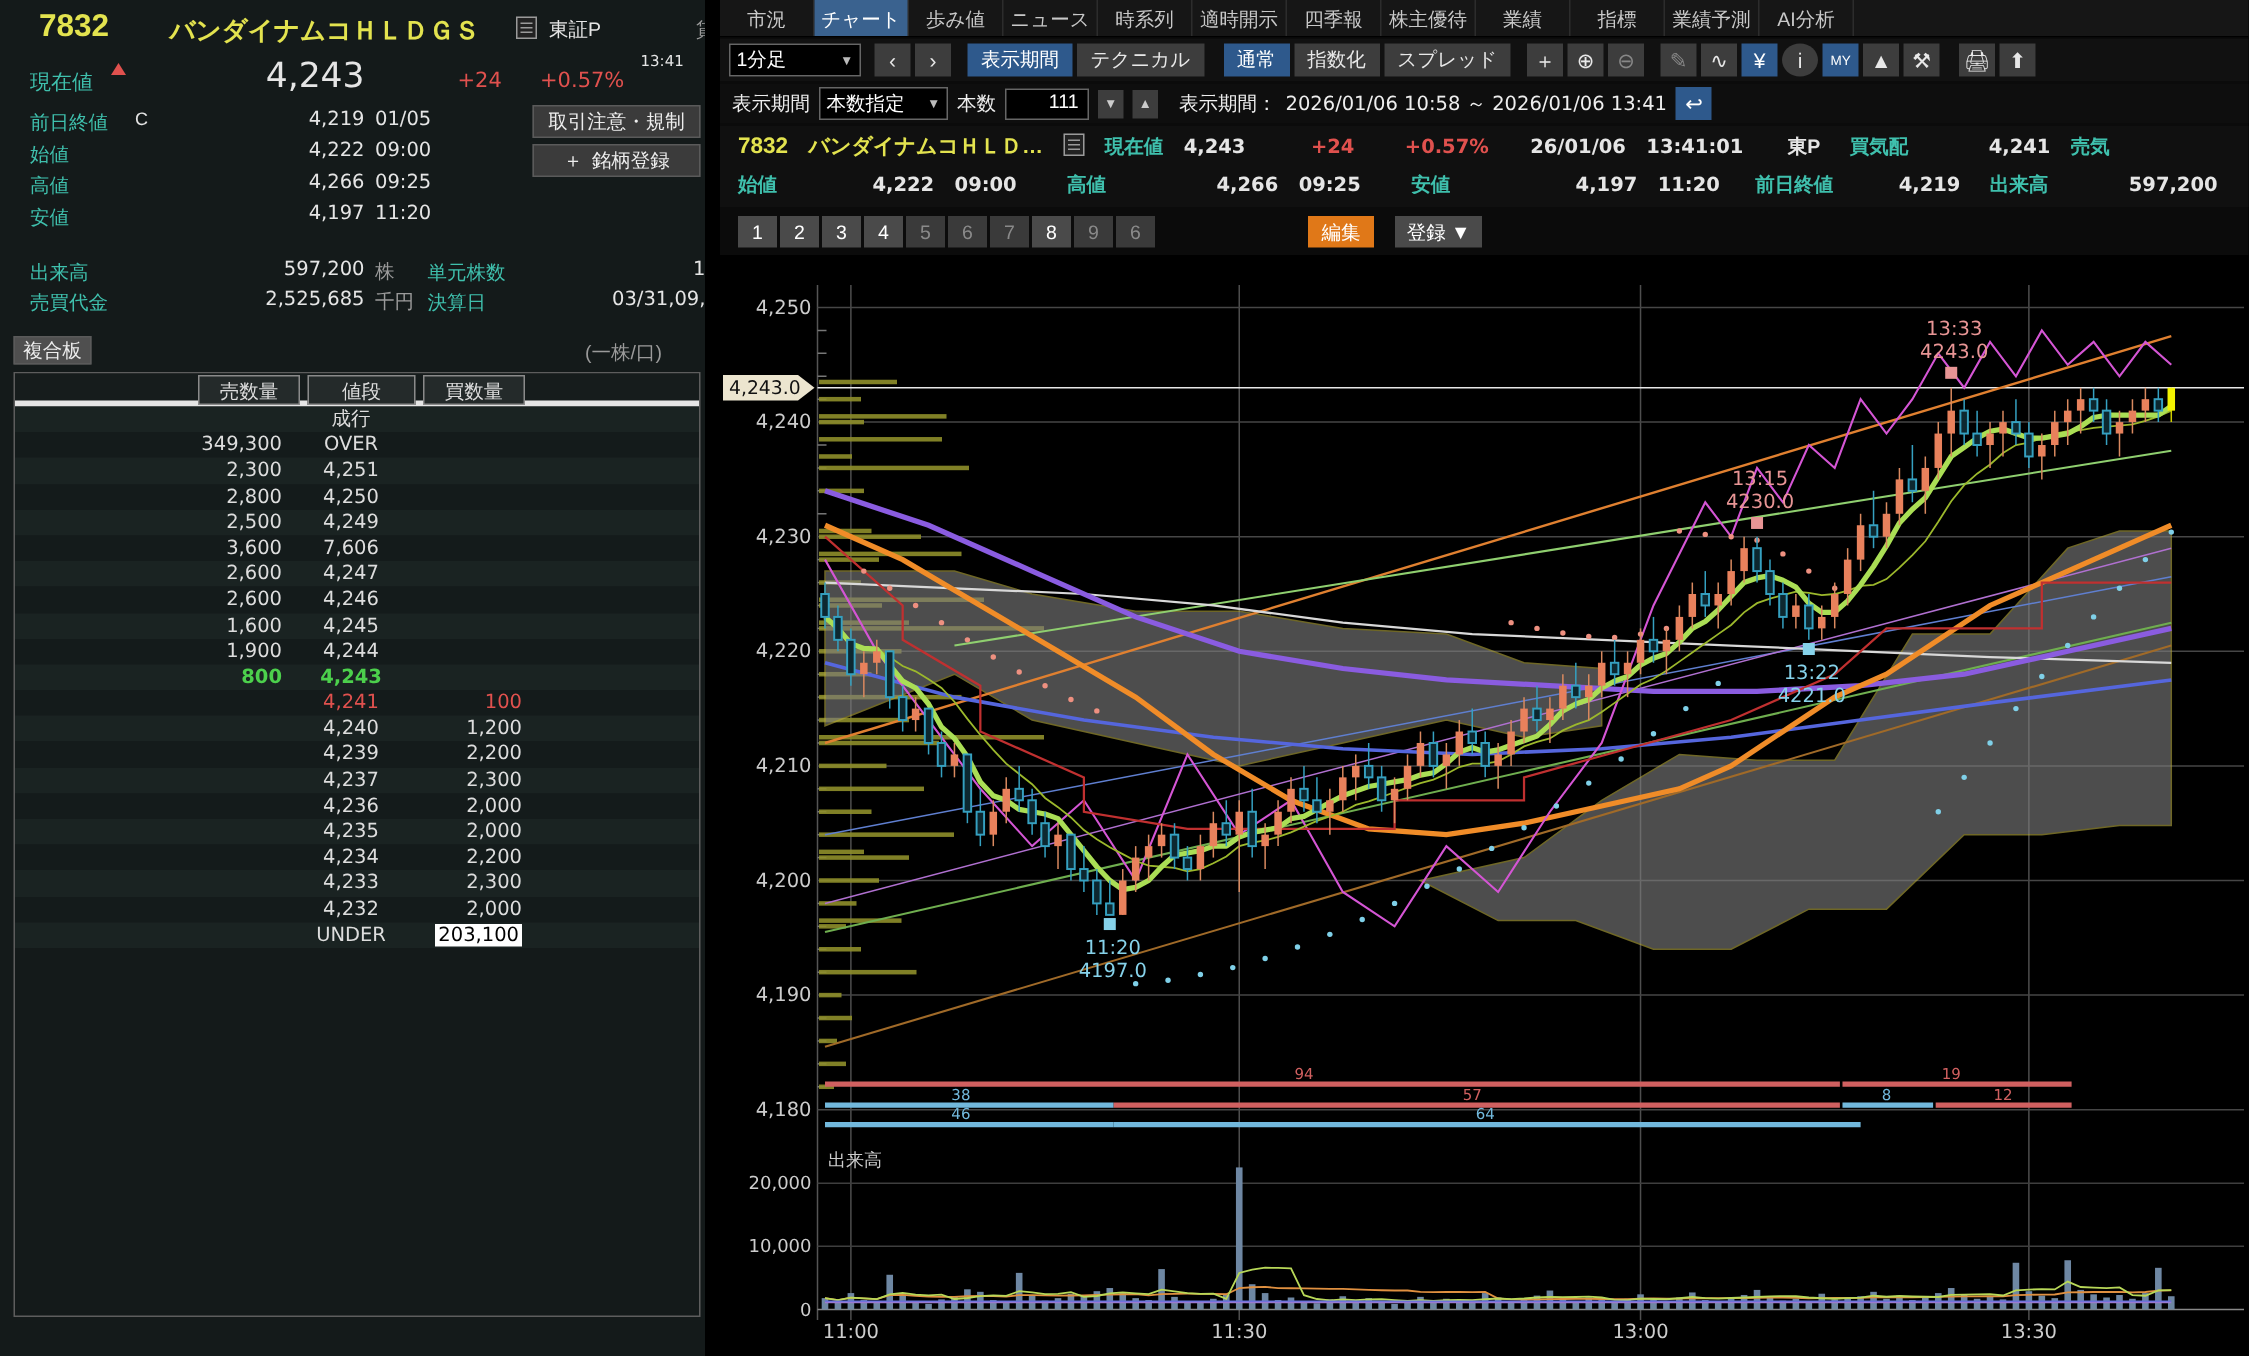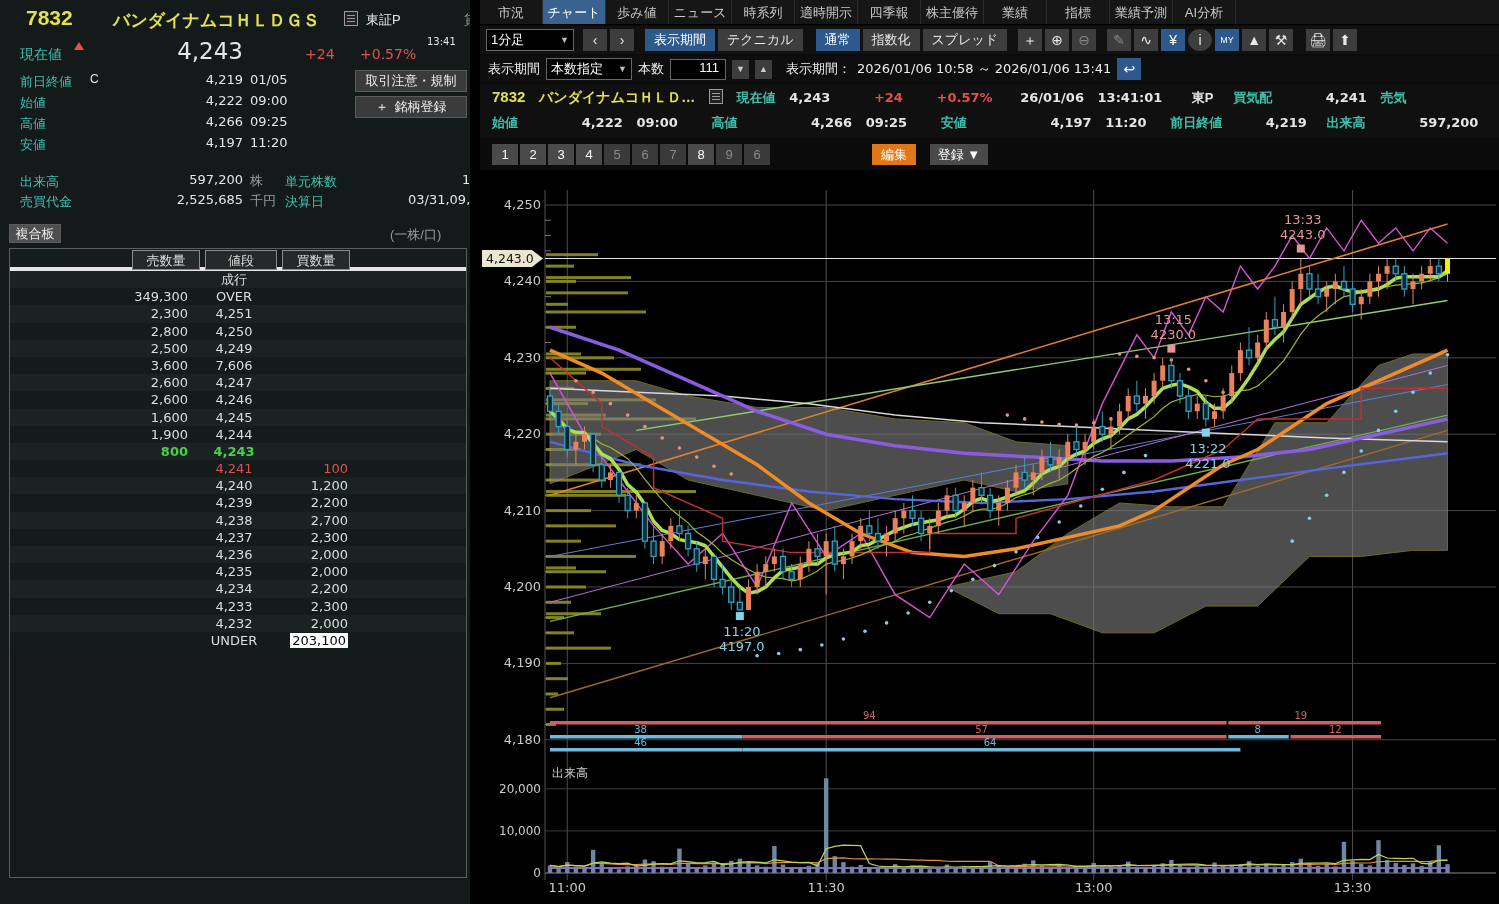--- a/index.html
+++ b/index.html
@@ -180,25 +180,20 @@
         </div>
         <div class="book-row">
           <div class="bc-sell num"></div>
           <div class="bc-price num">4,240</div>
           <div class="bc-buy num">1,200</div>
         </div>
         <div class="book-row">
           <div class="bc-sell num"></div>
           <div class="bc-price num">4,239</div>
           <div class="bc-buy num">2,200</div>
-        </div>
-        <div class="book-row">
-          <div class="bc-sell num"></div>
-          <div class="bc-price num">4,238</div>
-          <div class="bc-buy num">2,700</div>
         </div>
         <div class="book-row">
           <div class="bc-sell num"></div>
           <div class="bc-price num">4,237</div>
           <div class="bc-buy num">2,300</div>
         </div>
         <div class="book-row">
           <div class="bc-sell num"></div>
           <div class="bc-price num">4,236</div>
           <div class="bc-buy num">2,000</div>

